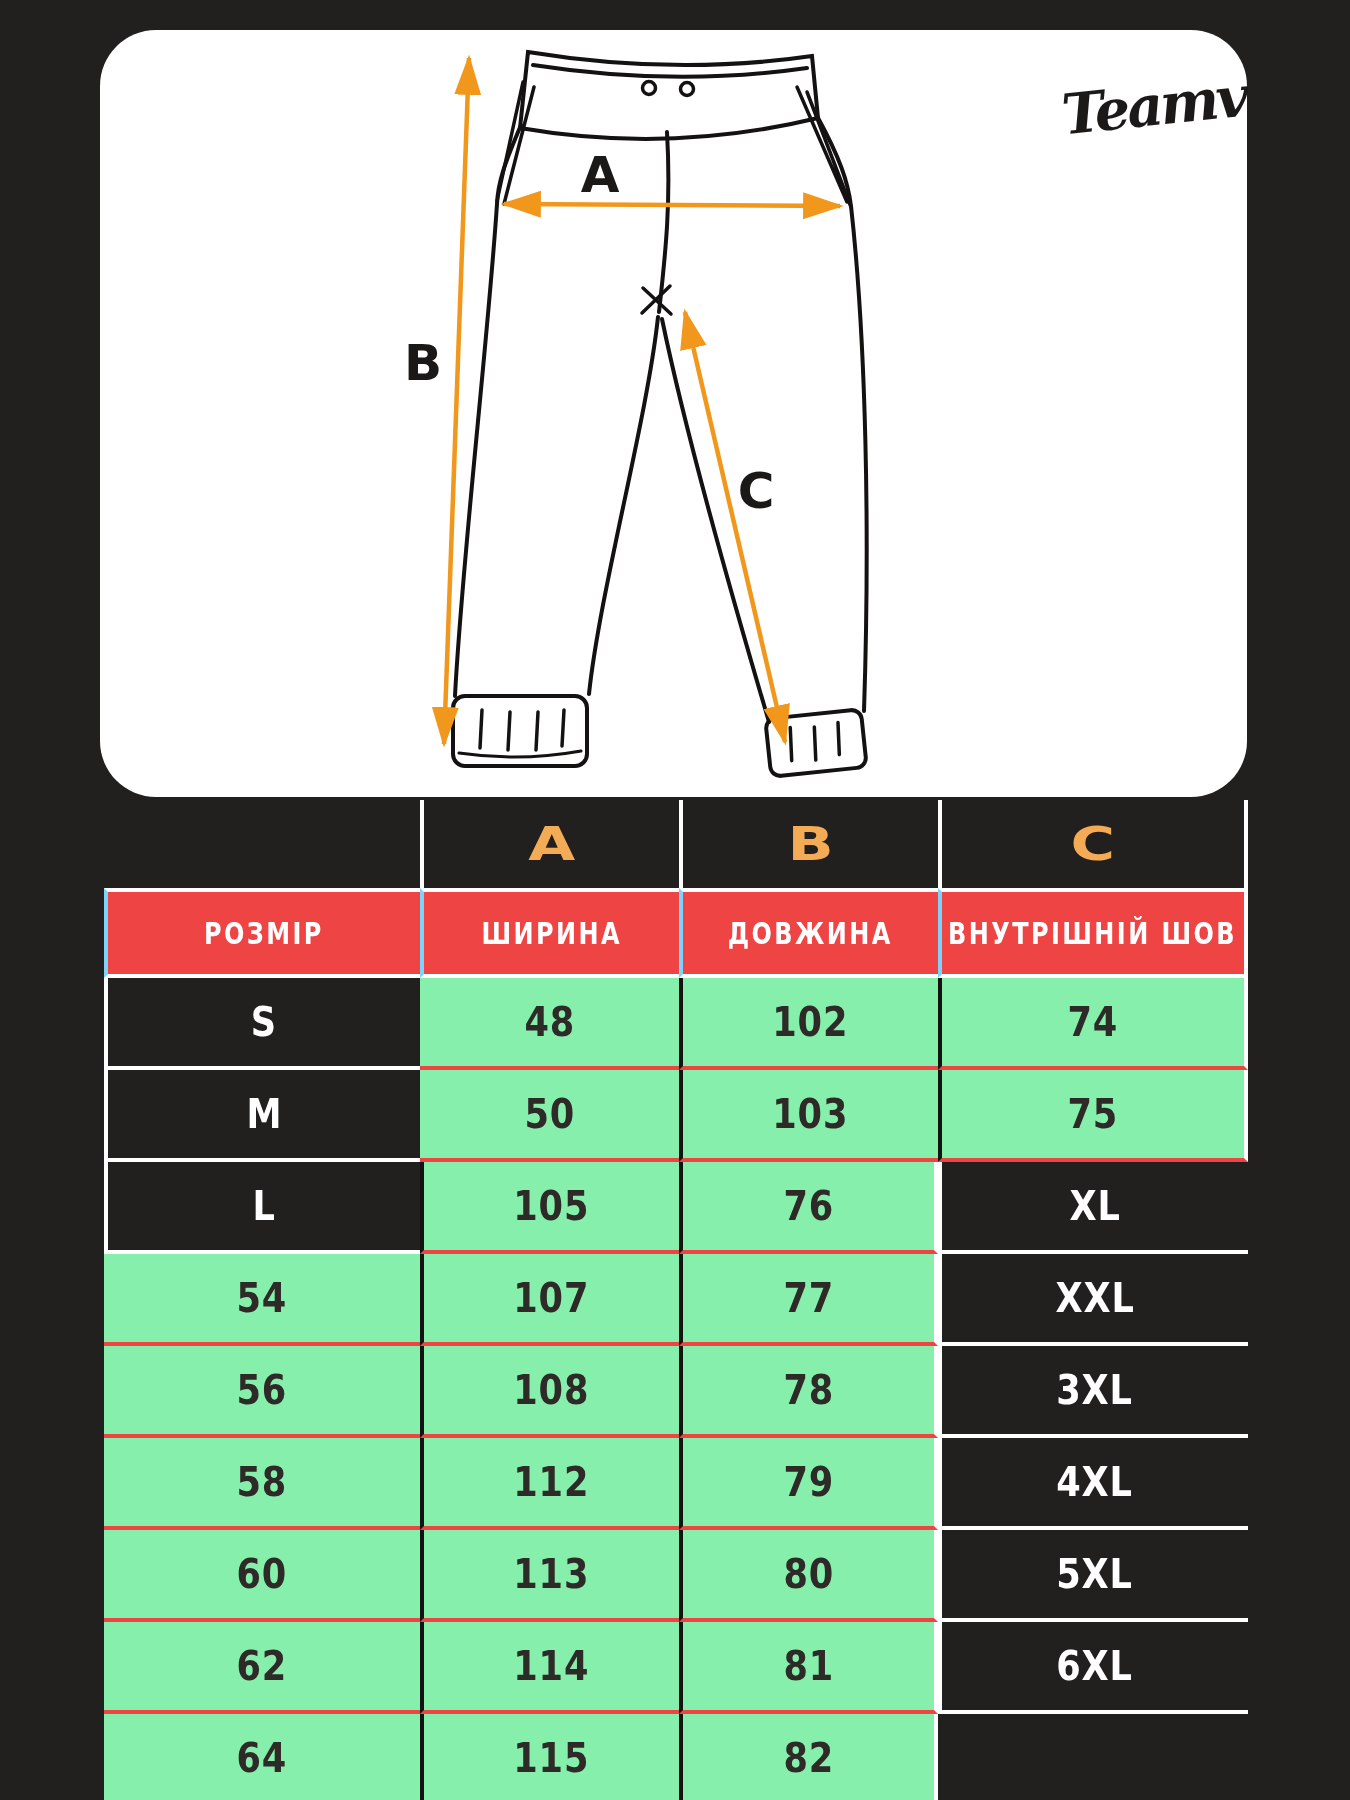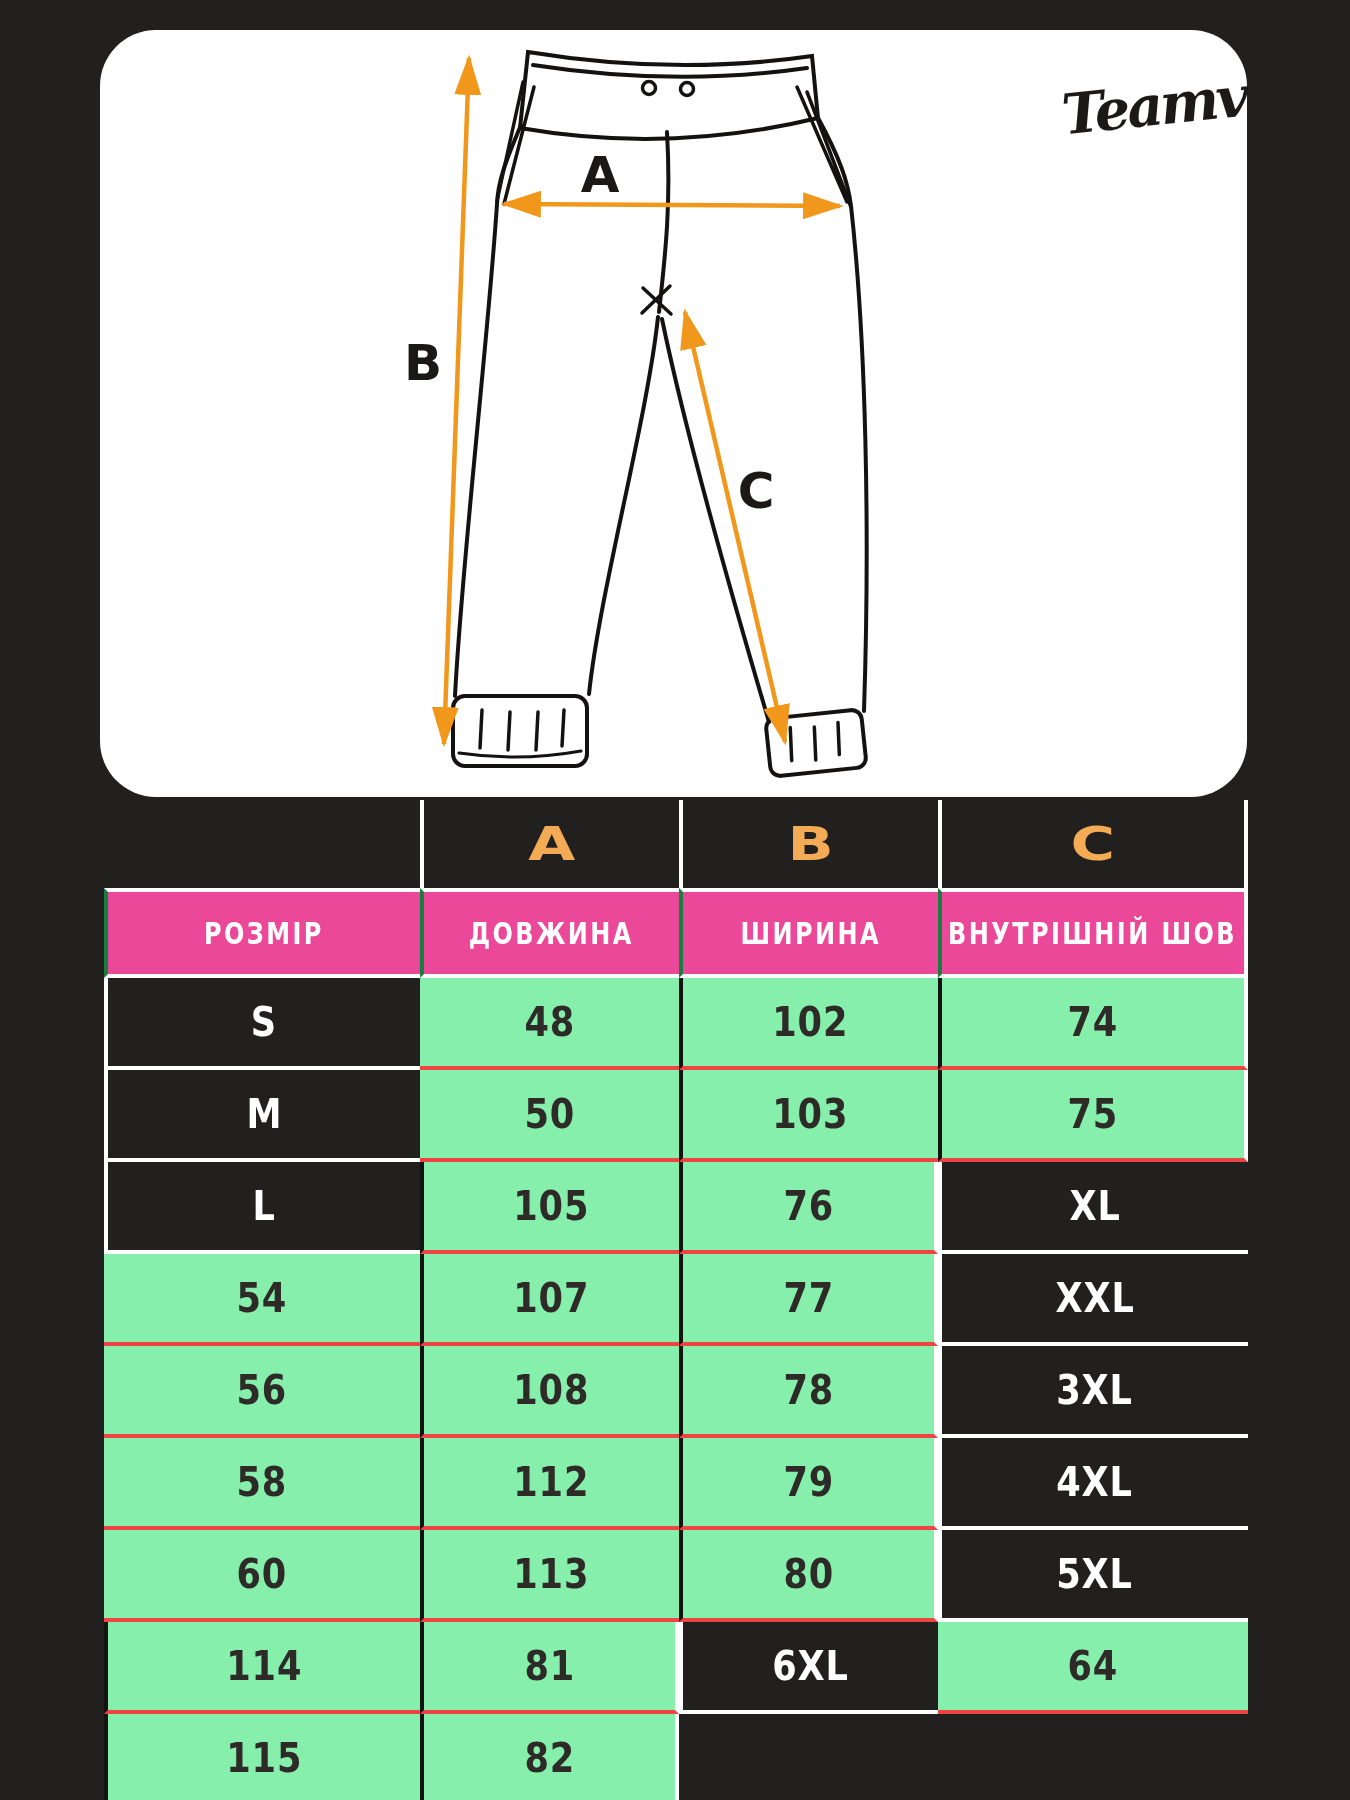--- a/index.html
+++ b/index.html
@@ -34,22 +34,22 @@
   
   .m-empty{background:transparent;}
   .m-cell{border-left:4px solid #fff;}
   .m-cell.last{border-right:4px solid #fff;}
   .m-letter{
     display:inline-block;transform:scale(1.32,1.02);
     font-weight:800;font-size:46px;color:#F3AC55;
   }
   
   .h-cell{
-    background:#ec4899;color:#fff;
-    border-top:4px solid #fff;border-bottom:4px solid #fff;border-left:4px solid #15803d;
+    background:#ef4444;color:#fff;
+    border-top:4px solid #fff;border-bottom:4px solid #fff;border-left:4px solid #7dd3fc;
   }
   .h-cell.last{border-right:4px solid #fff;justify-content:center;}
   .h-text{
     display:inline-block;transform:scaleX(.8);
     font-weight:700;font-size:30px;letter-spacing:3px;color:#fff;white-space:nowrap;
   }
   
   .d-size{
     background:#221F1F;border-left:4px solid #fff;border-bottom:4px solid #fff;
   }
@@ -132,24 +132,24 @@
     <span class="m-letter">B</span>
   </div>
   <div class="cell m-cell last">
     <span class="m-letter">C</span>
   </div>
 
   <div class="cell h-cell">
     <span class="h-text">РОЗМІР</span>
   </div>
   <div class="cell h-cell">
+    <span class="h-text">ШИРИНА</span>
+  </div>
+  <div class="cell h-cell">
     <span class="h-text">ДОВЖИНА</span>
-  </div>
-  <div class="cell h-cell">
-    <span class="h-text">ШИРИНА</span>
   </div>
   <div class="cell h-cell last">
     <span class="h-text">ВНУТРІШНІЙ ШОВ</span>
   </div>
 
   <div class="cell d-size">
       <span class="d-text">S</span>
     </div>
   <div class="cell d-val">
       <span class="d-text">48</span>
@@ -232,20 +232,23 @@
   <div class="cell d-val sep">
       <span class="d-text">113</span>
     </div>
   <div class="cell d-val sep last">
       <span class="d-text">80</span>
     </div>
 
   <div class="cell d-size">
       <span class="d-text">5XL</span>
     </div>
+  <div class="cell d-val">
+      <span class="d-text">62</span>
+    </div>
   <div class="cell d-val sep">
       <span class="d-text">114</span>
     </div>
   <div class="cell d-val sep last">
       <span class="d-text">81</span>
     </div>
 
   <div class="cell d-size">
       <span class="d-text">6XL</span>
     </div>

